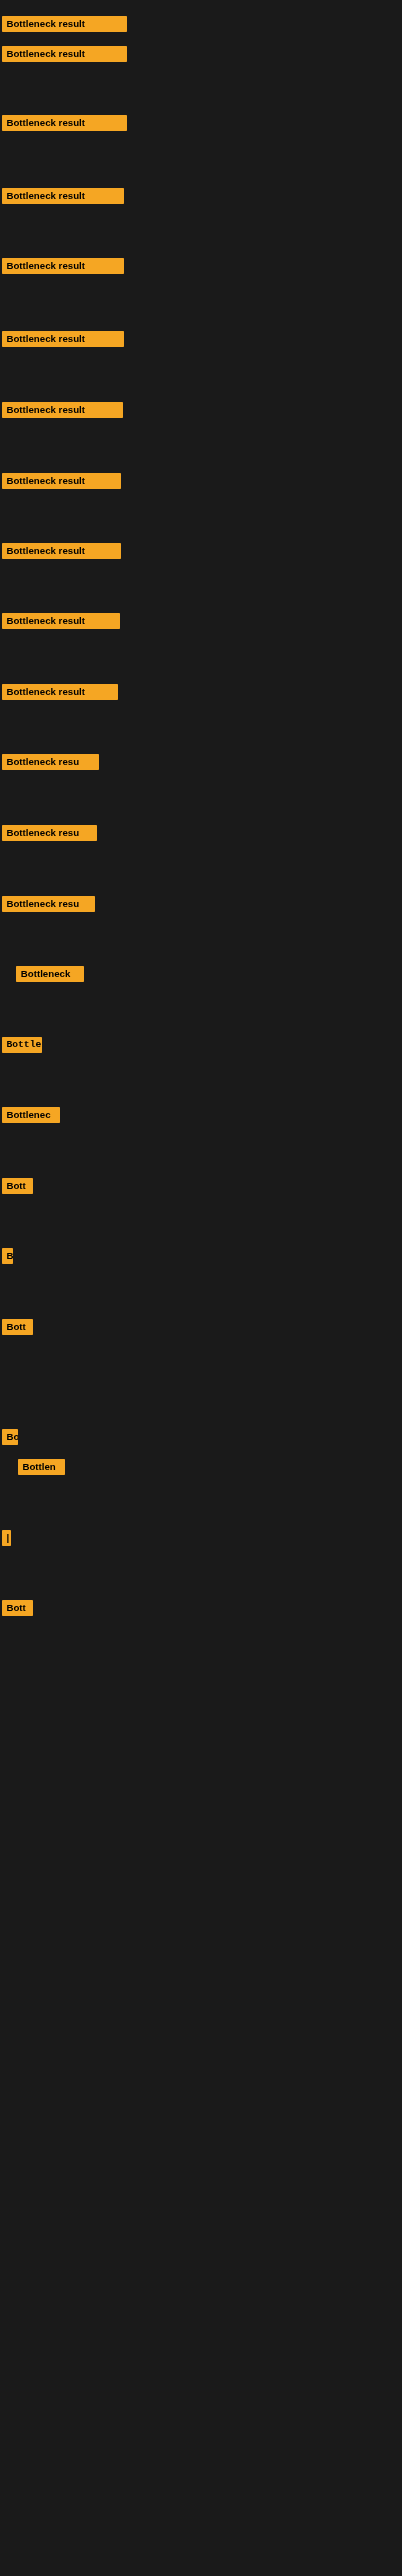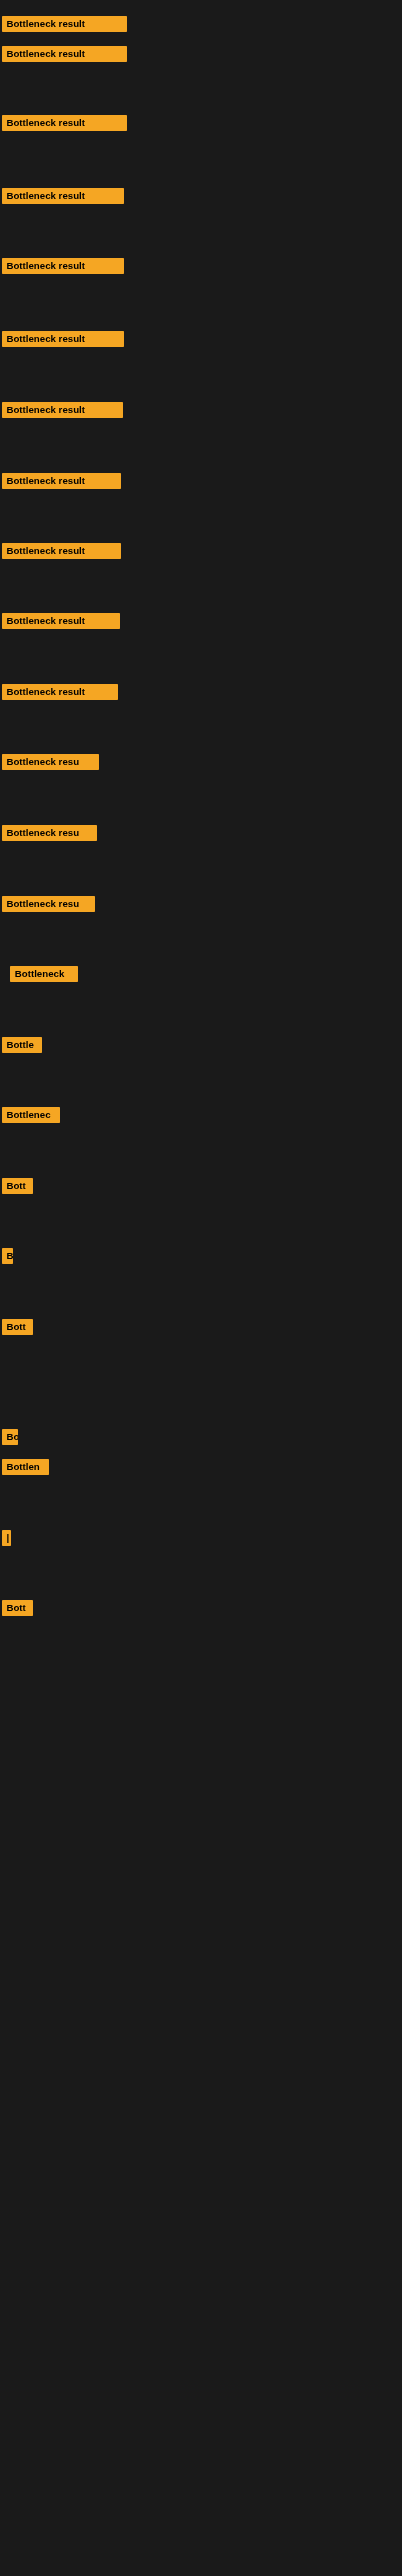--- a/index.html
+++ b/index.html
@@ -49,25 +49,25 @@
       <div style="position: absolute; top: 258px; left: 1.6px;"><div class="bottleneck-bar" style="max-width: 122px; width: 122px;">Bottleneck result</div></div>
       <div style="position: absolute; top: 331px; left: 1.6px;"><div class="bottleneck-bar" style="max-width: 122px; width: 122px;">Bottleneck result</div></div>
       <div style="position: absolute; top: 402px; left: 1.6px;"><div class="bottleneck-bar" style="max-width: 121px; width: 121px;">Bottleneck result</div></div>
       <div style="position: absolute; top: 473px; left: 1.6px;"><div class="bottleneck-bar" style="max-width: 119px; width: 119px;">Bottleneck result</div></div>
       <div style="position: absolute; top: 543px; left: 1.6px;"><div class="bottleneck-bar" style="max-width: 119px; width: 119px;">Bottleneck result</div></div>
       <div style="position: absolute; top: 613px; left: 1.6px;"><div class="bottleneck-bar" style="max-width: 118px; width: 118px;">Bottleneck result</div></div>
       <div style="position: absolute; top: 684px; left: 1.6px;"><div class="bottleneck-bar" style="max-width: 116px; width: 116px;">Bottleneck result</div></div>
       <div style="position: absolute; top: 754px; left: 1.6px;"><div class="bottleneck-bar" style="max-width: 97px; width: 97px;">Bottleneck resu</div></div>
       <div style="position: absolute; top: 825px; left: 1.6px;"><div class="bottleneck-bar" style="max-width: 95px; width: 95px;">Bottleneck resu</div></div>
       <div style="position: absolute; top: 896px; left: 1.6px;"><div class="bottleneck-bar" style="max-width: 93px; width: 93px;">Bottleneck resu</div></div>
-      <div style="position: absolute; top: 966px; left: 10px;"><div class="bottleneck-bar" style="max-width: 68px; width: 68px;">Bottleneck</div></div>
-      <div style="position: absolute; top: 1037px; left: 1.6px;"><div class="bottleneck-bar" style="max-width: 40px; width: 40px;">Bottle</div></div>
+      <div style="position: absolute; top: 966px; left: 16px;"><div class="bottleneck-bar" style="max-width: 68px; width: 68px;">Bottleneck</div></div>
+      <div style="position: absolute; top: 1037px; left: 1.6px;"><div class="bottleneck-bar" style="max-width: 40px; width: 40px; font-family: Liberation Mono, monospace;">Bottle</div></div>
       <div style="position: absolute; top: 1107px; left: 1.6px;"><div class="bottleneck-bar" style="max-width: 58px; width: 58px;">Bottlenec</div></div>
       <div style="position: absolute; top: 1178px; left: 1.6px;"><div class="bottleneck-bar" style="max-width: 31px; width: 31px;">Bott</div></div>
       <div style="position: absolute; top: 1248px; left: 1.6px;"><div class="bottleneck-bar" style="max-width: 11.3px; width: 11.3px;">B</div></div>
       <div style="position: absolute; top: 1319px; left: 1.6px;"><div class="bottleneck-bar" style="max-width: 31px; width: 31px;">Bott</div></div>
       <div style="position: absolute; top: 1389px; left: 1.6px;"><div class="bottleneck-bar" style="max-width: 16px; width: 16px; margin-top: 40px;">Bo</div></div>
-      <div style="position: absolute; top: 1459px; left: 1.6px;"><div class="bottleneck-bar" style="max-width: 47px; width: 47px;">Bottlen</div></div>
+      <div style="position: absolute; top: 1459px; left: 1.6px;"><div class="bottleneck-bar" style="max-width: 47px; width: 47px; margin-left: 16px;">Bottlen</div></div>
       <div style="position: absolute; top: 1530px; left: 1.6px;"><div class="bottleneck-bar" style="max-width: 4px; width: 4px;">|</div></div>
       <div style="position: absolute; top: 1600px; left: 1.6px;"><div class="bottleneck-bar" style="max-width: 31px; width: 31px;">Bott</div></div>
     </div>
 </div>
 
 
 </body></html>

